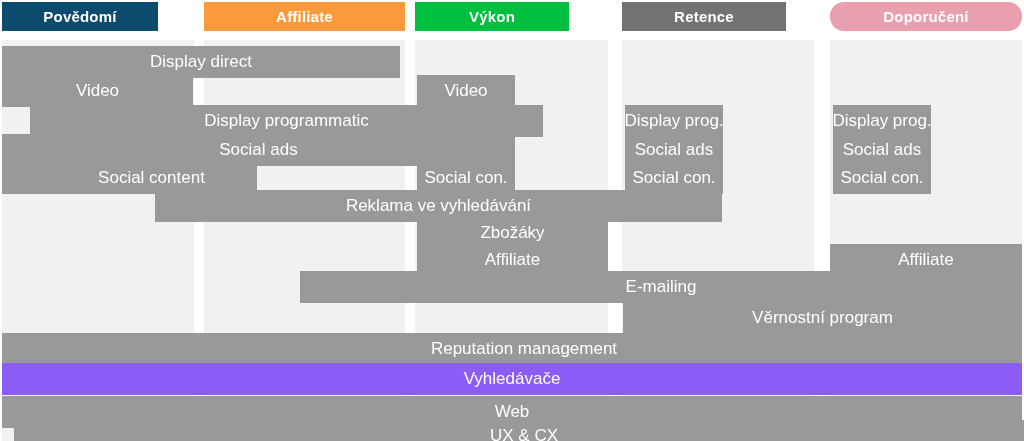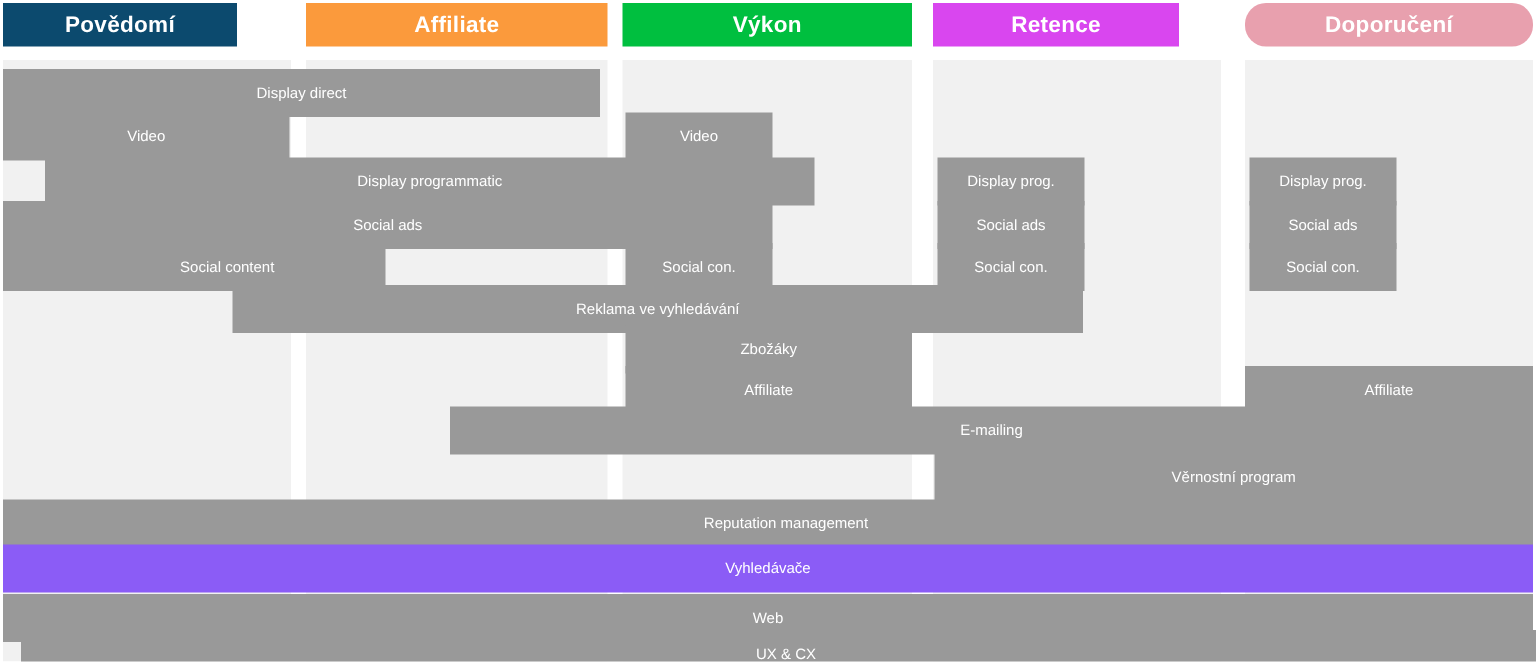--- a/index.html
+++ b/index.html
@@ -38,21 +38,21 @@
   }
   
   .bar {
     position: absolute;
     height: 32px;
     background: #999999;
     display: flex;
     align-items: center;
     justify-content: center;
     color: #ffffff;
-    font-size: 10px;
+    font-size: 17px;
     white-space: nowrap;
     overflow: hidden;
   }
   .bar-label {
     pointer-events: none;
   }
 </style>
 </head>
 <body>
 
@@ -64,24 +64,24 @@
       <div class="col-bg" style="left: 622px; width: 192px;"></div>
       <div class="col-bg" style="left: 830px; width: 192px;"></div>
     </div>
   <div id="headers">
       <div class="phase-header" style="left: 2px; width: 156px; background: #0c4a6e;">
         <span>Povědomí</span>
       </div>
       <div class="phase-header" style="left: 204px; width: 201px; background: rgb(251, 154, 60);">
         <span>Affiliate</span>
       </div>
-      <div class="phase-header" style="left: 415px; width: 193px; background: rgb(0, 191, 63);">
+      <div class="phase-header" style="left: 415px; width: 154px; background: rgb(0, 191, 63);">
         <span>Výkon</span>
       </div>
-      <div class="phase-header" style="left: 622px; width: 164px; background: #d946ef;">
+      <div class="phase-header" style="left: 622px; width: 164px; background: #737373;">
         <span>Retence</span>
       </div>
       <div class="phase-header" style="left: 830px; width: 192px; background: rgb(232, 160, 174); border-radius: 14px;">
         <span>Doporučení</span>
       </div>
     </div>
   <div id="bars">
       <div class="bar" style="left: 2px; top: 46px; width: 398px; background: rgb(153, 153, 153);">
         <span class="bar-label">Display direct</span>
       </div>

